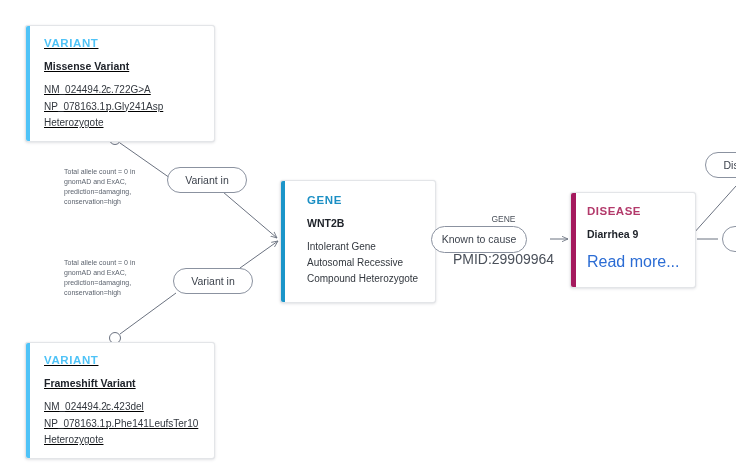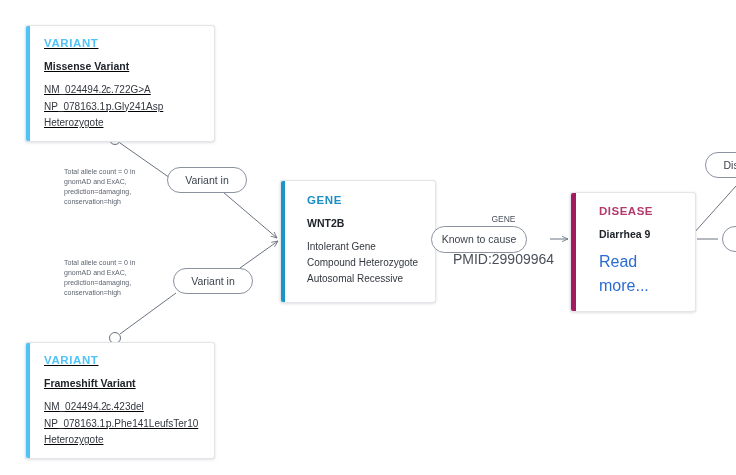--- a/index.html
+++ b/index.html
@@ -206,26 +206,26 @@
       <div class="plain">Heterozygote</div>
     </div>
   </div>
 
   <div class="card card-gene" style="left:280px; top:180px;padding-left:8px;">
     <div class="accent"></div>
     <div class="card-body" style="padding:14px 14px 14px 18px;">
       <div class="card-kind">GENE</div>
       <div class="card-title">WNT2B</div>
       <div class="plain">Intolerant Gene</div>
+      <div class="plain">Autosomal Recessive</div>
       <div class="plain">Compound Heterozygote</div>
-      <div class="plain">Autosomal Recessive</div>
-    </div>
-  </div>
-
-  <div class="card card-disease" style="left:570px; top:192px;padding-left:12px;">
+    </div>
+  </div>
+
+  <div class="card card-disease" style="left:570px; top:192px;">
     <div class="accent"></div>
     <div class="card-body" style="padding:13px 12px 13px 16px;">
       <div class="card-kind">DISEASE</div>
       <div class="card-title">Diarrhea 9</div>
       <div class="readmore">Read more...</div>
     </div>
   </div>
 
   <div class="pill" style="left:705px; top:152px; width:58px; height:26px;">
     <span>Dise</span>

